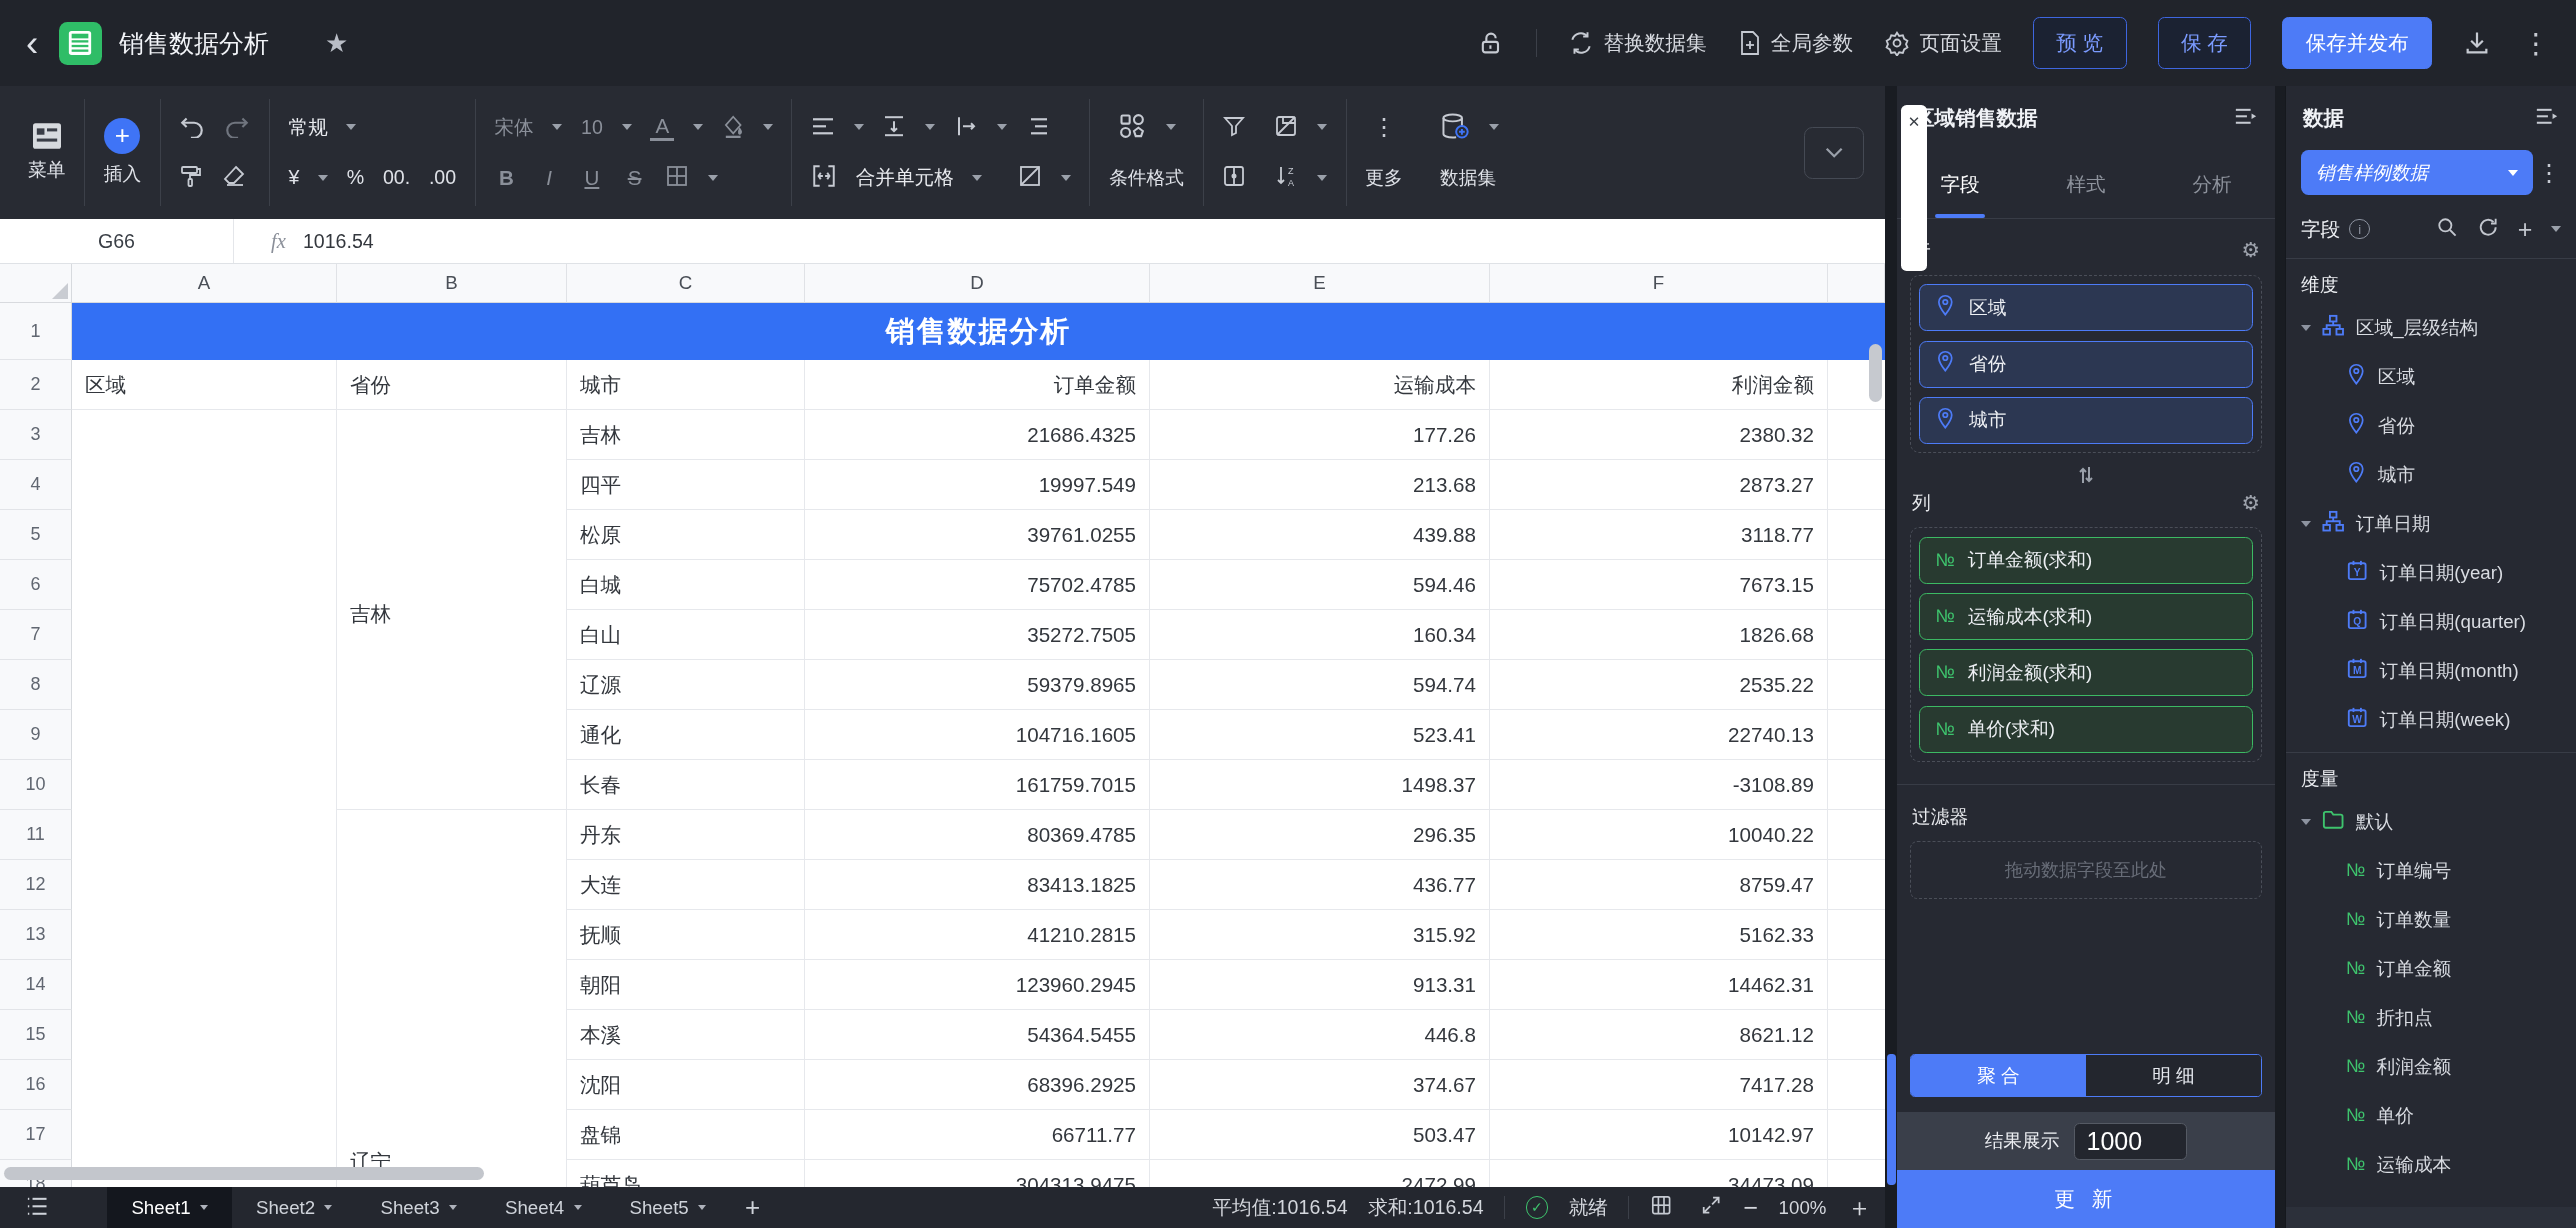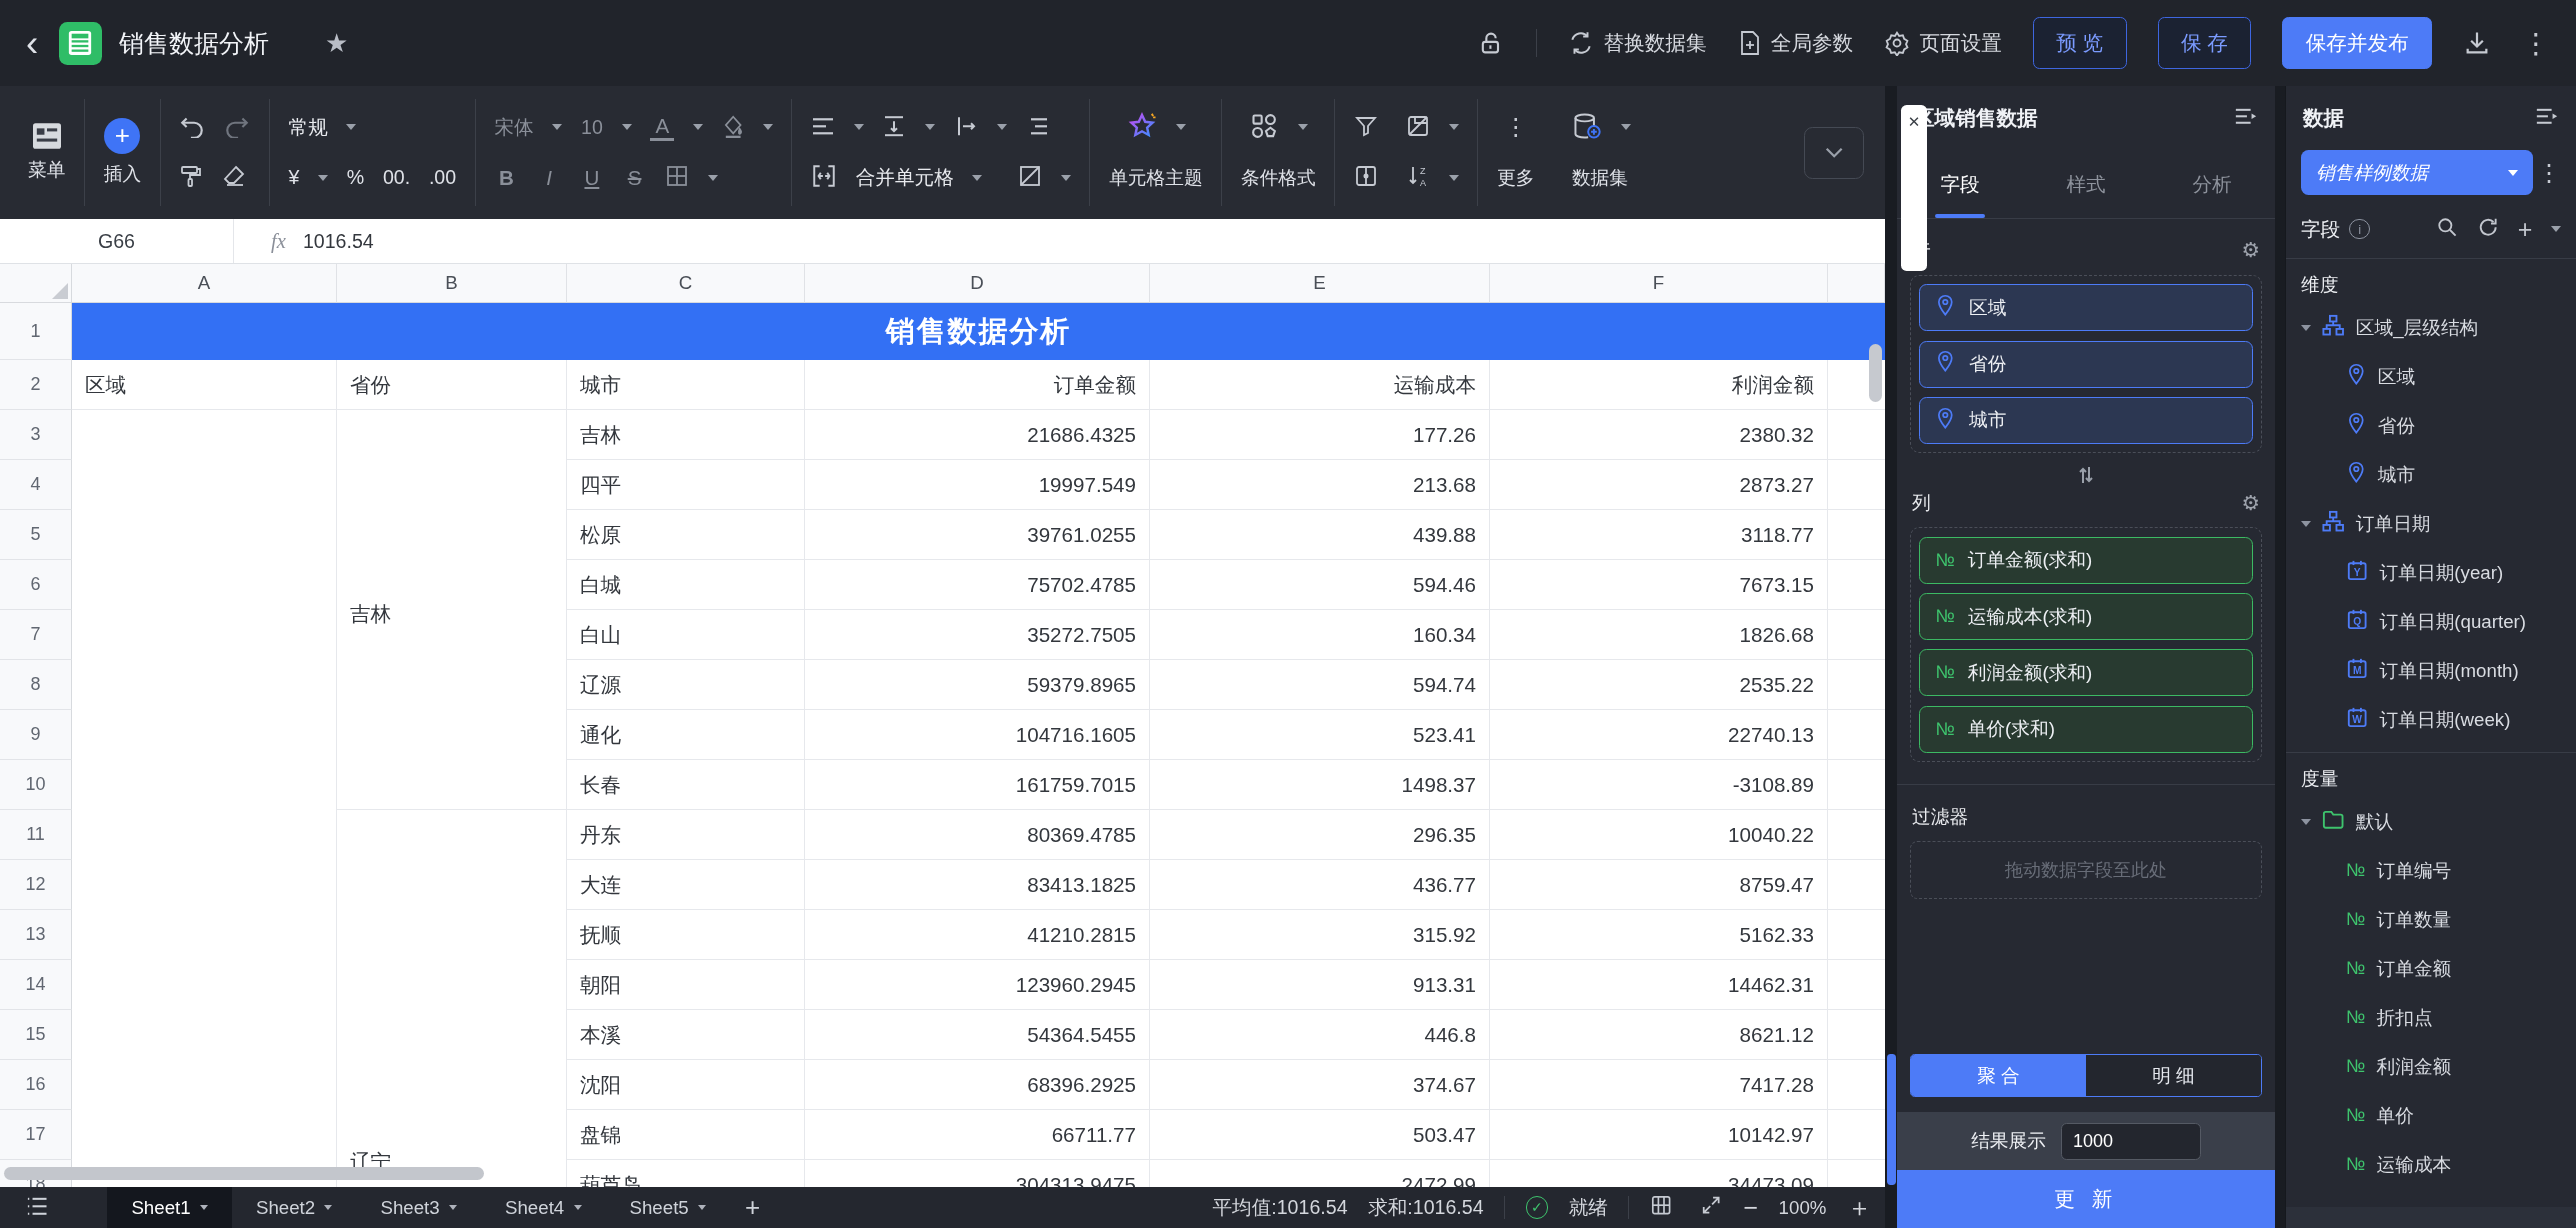--- a/index.html
+++ b/index.html
@@ -94,21 +94,21 @@
   .pill.colpill{background:#283a30;border:0.9px solid #3cb963;}
   .numglyph{color:#3ec46d;font-size:18px;}
   .swaprow{display:flex;justify-content:center;padding:9.3px 0 0;flex:none;}
   .dropzone{margin:0 13px;height:58px;border:0.9px dashed #4a4e58;border-radius:7.5px;display:flex;align-items:center;justify-content:center;font-size:18px;color:#686d78;}
   .p1-bottom{margin-top:auto;flex:none;}
   .modetoggle{margin:0 13px 15px;height:43px;border:0.9px solid #4d7bf7;border-radius:4.7px;display:flex;overflow:hidden;}
   .mode{flex:1;display:flex;align-items:center;justify-content:center;font-size:18.7px;cursor:pointer;}
   .mode.active{background:#4d7bf7;color:#fff;}
   .mode.inactive{background:#23262e;color:#e6e9ef;}
   .resultstrip{height:58px;background:#3a3f4a;display:flex;align-items:center;justify-content:center;gap:15px;font-size:18.7px;color:#eef0f4;}
-  .resultinput{width:140px;height:37px;background:#23262e;border:0.9px solid #555a64;border-radius:5.6px;color:#fff;font-size:18px;padding-left:11.2px;display:flex;align-items:center;}
+  .resultinput{width:113px;height:37px;background:#23262e;border:0.9px solid #555a64;border-radius:5.6px;color:#fff;font-size:25px;padding-left:11.2px;display:flex;align-items:center;}
   .updatebtn{height:58px;background:#4d7bf7;color:#fff;font-size:20.6px;letter-spacing:5.6px;display:flex;align-items:center;justify-content:center;cursor:pointer;}
 
   
   .dsrow{display:flex;align-items:center;justify-content:space-between;padding:0 15px;flex:none;}
   .dspill{flex:1;max-width:232px;height:45px;background:#4d7bf7;border-radius:7.5px;color:#fff;font-size:18.7px;display:flex;align-items:center;justify-content:space-between;padding:0 15px;cursor:pointer;font-style:italic;}
   .dspill .caret{border-top-color:#fff;}
   .fieldsrow{display:flex;align-items:center;justify-content:space-between;padding:20.6px 15px 15px;border-bottom:0.9px solid #383c46;flex:none;}
   .fieldsleft{display:flex;align-items:center;gap:9.3px;font-size:19.6px;color:#eef0f4;}
   .infoi{width:20.6px;height:20.6px;border:0.9px solid #8d93a0;border-radius:50%;color:#8d93a0;font-size:13px;display:flex;align-items:center;justify-content:center;}
   .fieldicons{display:flex;align-items:center;gap:18.7px;}
@@ -309,38 +309,20 @@
           <span class="caret"></span>
           <span style="margin-left:17px;"><svg width="24" height="24" viewBox="0 0 24 24" stroke="#c6cad2" stroke-width="1.8" fill="none">
                 <rect x="3" y="3" width="18" height="18"></rect>
                 <line x1="3" y1="21" x2="21" y2="3"></line>
               </svg></span>
           <span class="caret"></span>
         </div>
       </div>
       <div class="tgroup">
         <div class="trow" style="justify-content:center;">
-          <span><svg width="32" height="30" viewBox="0 0 26 24" fill="none">
-                <defs>
-                  <linearGradient id="gstar" x1="0" y1="0" x2="1" y2="1">
-                    <stop offset="0" stop-color="#c24cf0"></stop>
-                    <stop offset="1" stop-color="#3f8cff"></stop>
-                  </linearGradient>
-                </defs>
-                <path d="M13 3l2.6 5.6 6 .7-4.4 4.1 1.2 5.9-5.4-3-5.4 3 1.2-5.9L4.4 9.3l6-.7z" stroke="url(#gstar)" stroke-width="2"></path>
-                <path d="M21 2l1 2M24 5h-2" stroke="#f5a623" stroke-width="1.6"></path>
-              </svg></span>
-          <span class="caret"></span>
-        </div>
-        <div class="trow">
-            <span class="lbl" style="font-size:18.7px;color:#dfe2e8;">单元格主题</span>
-          </div>
-      </div>
-      <div class="tgroup">
-        <div class="trow" style="justify-content:center;">
           <span><svg width="30" height="28" viewBox="0 0 24 24" fill="none" stroke="#c6cad2" stroke-width="1.8">
                 <rect x="3" y="3" width="7" height="7" rx="1"></rect>
                 <circle cx="17.5" cy="6.5" r="3.8"></circle>
                 <circle cx="6.5" cy="17.5" r="3.8"></circle>
                 <path d="M17.5 13.5l3.8 2.8-1.5 4.4h-4.6l-1.5-4.4z"></path>
               </svg></span>
           <span class="caret"></span>
         </div>
         <div class="trow">
             <span class="lbl" style="font-size:18.7px;color:#dfe2e8;">条件格式</span>

